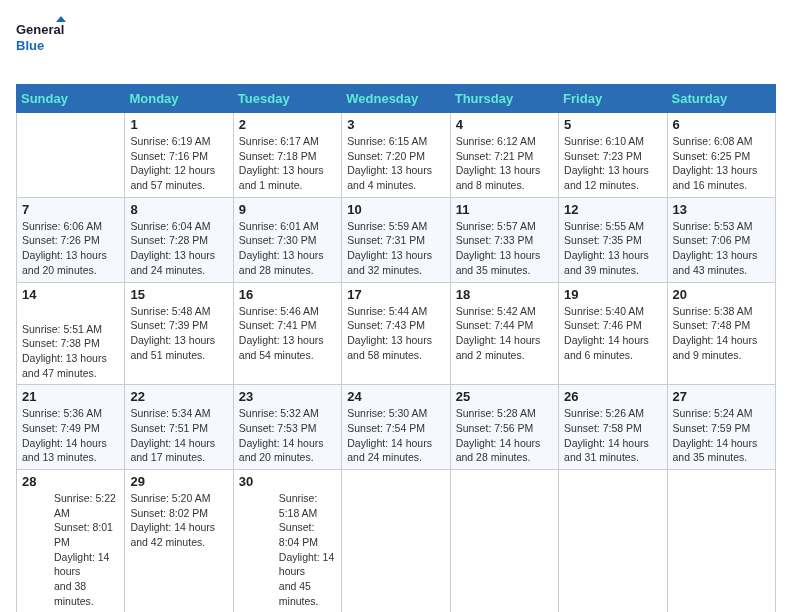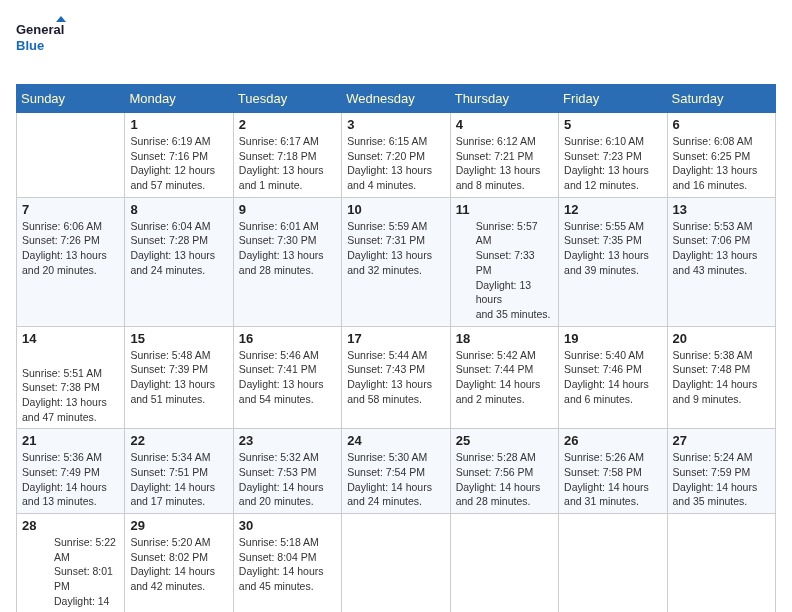--- a/index.html
+++ b/index.html
@@ -33,25 +33,25 @@
       font-size: 15px;
       color: #444;
     }
     table {
       width: 100%;
       border-collapse: collapse;
       font-size: 11px;
     }
     thead tr th {
       background-color: #2a6db5;
-      color: #fef9c3;
+      color: #5eead4;
       padding: 6px 4px;
       text-align: left;
       font-size: 13px;
-      font-weight: normal;
+      font-weight: bold;
       border: 1px solid #2a6db5;
     }
     tbody tr td {
       border: 1px solid #ccc;
       vertical-align: top;
       padding: 4px 5px;
       min-height: 80px;
       height: 80px;
       width: 106px;
     }
@@ -174,21 +174,21 @@
         </td>
         <td>
           <div class="day-num">10</div>
           <div class="day-info" style="white-space: pre-line;">Sunrise: 5:59 AM
 Sunset: 7:31 PM
 Daylight: 13 hours
 and 32 minutes.</div>
         </td>
         <td>
           <div class="day-num">11</div>
-          <div class="day-info" style="white-space: pre-line; margin-left: 20px;">Sunrise: 5:57 AM
+          <div class="day-info" style="white-space: pre-line;">Sunrise: 5:57 AM
 Sunset: 7:33 PM
 Daylight: 13 hours
 and 35 minutes.</div>
         </td>
         <td>
           <div class="day-num">12</div>
           <div class="day-info" style="white-space: pre-line;">Sunrise: 5:55 AM
 Sunset: 7:35 PM
 Daylight: 13 hours
 and 39 minutes.</div>
@@ -313,21 +313,21 @@
         </td>
         <td>
           <div class="day-num">29</div>
           <div class="day-info" style="white-space: pre-line;">Sunrise: 5:20 AM
 Sunset: 8:02 PM
 Daylight: 14 hours
 and 42 minutes.</div>
         </td>
         <td>
           <div class="day-num">30</div>
-          <div class="day-info" style="white-space: pre-line;">Sunrise: 5:18 AM
+          <div class="day-info" style="white-space: pre-line; margin-left: 40px;">Sunrise: 5:18 AM
 Sunset: 8:04 PM
 Daylight: 14 hours
 and 45 minutes.</div>
         </td>
         <td class="empty"></td>
         <td class="empty"></td>
         <td class="empty"></td>
         <td class="empty"></td>
       </tr>
     </tbody>

